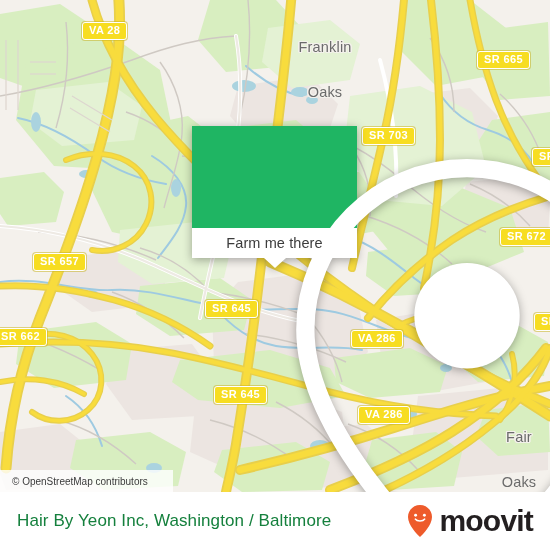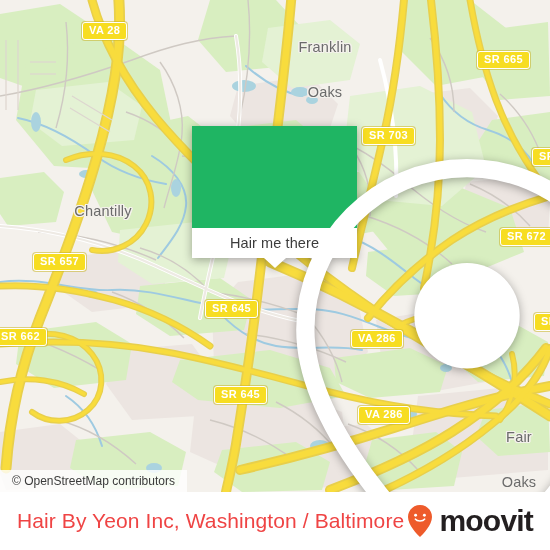--- a/index.html
+++ b/index.html
@@ -100,45 +100,45 @@
     border-left: 11px solid transparent;
     border-right: 11px solid transparent;
     border-top: 10px solid #ffffff;
   }
   
   #attribution {
     position: absolute;
     left: 0;
     top: 470px;
     height: 22px;
-    padding: 0 12px 0 12px;
+    padding: 0 25px 0 12px;
     display: flex;
     align-items: center;
     background: rgba(255,255,255,.80);
     color: #3b3b3b;
-    font-size: 12px;
+    font-size: 10px;
     white-space: nowrap;
   }
   
   #footer {
     position: absolute;
     left: 0;
     top: 492px;
     width: 550px;
     height: 58px;
     background: #ffffff;
     display: flex;
     align-items: center;
     justify-content: space-between;
     padding: 0 17px 0 17px;
     box-sizing: border-box;
   }
   #footer-title {
-    color: #ef4444;
-    font-size: 21px;
+    color: #15803d;
+    font-size: 17px;
     letter-spacing: .1px;
     white-space: nowrap;
   }
   #brand {
     display: flex;
     align-items: center;
     gap: 6px;
   }
   #brand-word {
     color: #231f20;
@@ -340,23 +340,20 @@
           <path d="M72,96 L112,120"></path>
             <path d="M70,108 L110,132"></path>
         </g>
       </g>
     </svg>
 
     <div class="place-label" style="left:280px; top:10px; width:90px;">
       <div>Franklin</div>
       <div>Oaks</div>
     </div>
-    <div class="place-label" style="left:58px; top:174px; width:90px;">
-      <div>Chantilly</div>
-    </div>
     <div class="place-label" style="left:479px; top:400px; width:80px;">
       <div>Fair</div>
       <div>Oaks</div>
     </div>
 
     <div class="shield" style="left:82px;  top:22px;">VA 28</div>
     <div class="shield" style="left:477px; top:51px;">SR 665</div>
     <div class="shield" style="left:362px; top:127px;">SR 703</div>
     <div class="shield" style="left:532px; top:148px;">SR</div>
     <div class="shield" style="left:500px; top:228px;">SR 672</div>
@@ -369,21 +366,21 @@
     <div class="shield" style="left:358px; top:406px;">VA 286</div>
 
     <div id="popup">
       <div id="popup-head">
         <svg width="60" height="70" viewBox="0 0 60 70">
           <path d="M30 6 C17.3 6 7 16.3 7 29 C7 43 22 58 30 66 C38 58 53 43 53 29 C53 16.3 42.7 6 30 6 Z" fill="none" stroke="#ffffff" stroke-width="2.6"></path>
           <circle cx="30" cy="27" r="7.5" fill="#ffffff"></circle>
         </svg>
       </div>
       <div id="popup-foot">
-        <span id="popup-foot-label">Hair me there</span>
+        <span id="popup-foot-label">Farm me there</span>
         <span id="popup-tail"></span>
       </div>
     </div>
 
     <div id="attribution">© OpenStreetMap contributors</div>
   </div>
 
   <div id="footer">
     <div id="footer-title">Hair By Yeon Inc, Washington / Baltimore</div>
     <div id="brand">

